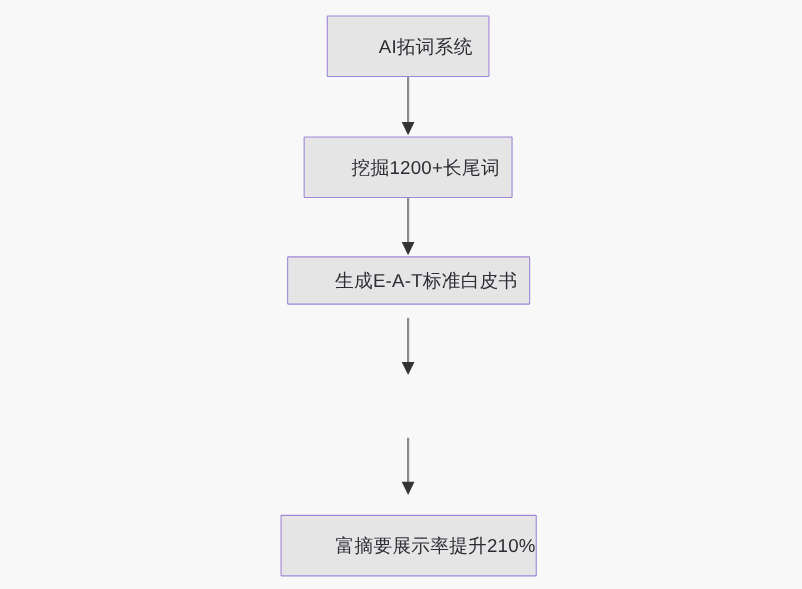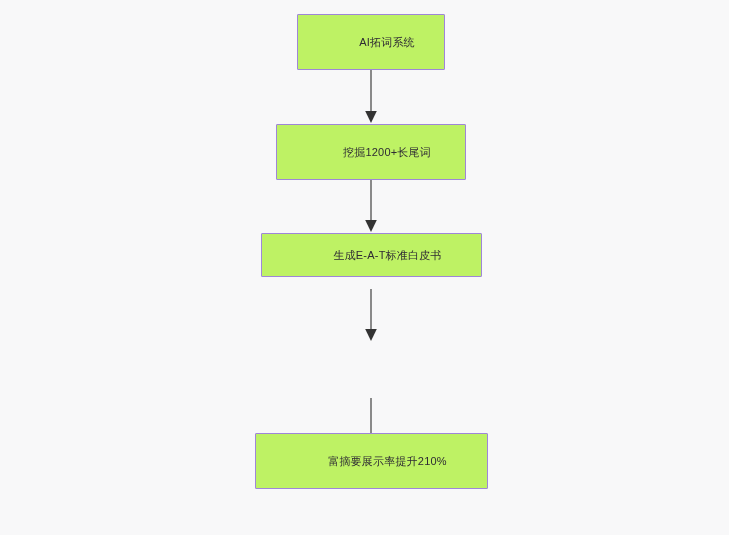--- a/index.html
+++ b/index.html
@@ -15,28 +15,28 @@
   }
   #flowchart-canvas {
     position: relative;
     width: 729px;
     height: 535px;
     background: #f8f8f9;
   }
   .node {
     position: absolute;
     box-sizing: border-box;
-    background: #bef264;
+    background: #e5e5e5;
     border: 1.4px solid #9f86d8;
     border-radius: 1px;
     display: flex;
     align-items: center;
     justify-content: center;
     color: #2e2b33;
-    font-size: 11px;
+    font-size: 17px;
     line-height: 1;
     letter-spacing: 0.2px;
     white-space: nowrap;
     padding-left: 32px;
   }
   .node-label {
     display: block;
     text-align: center;
     color: #2e2b33;
   }
@@ -88,17 +88,17 @@
 
   <div class="node" id="node-2" style="left:276px; top:124px; width:190px; height:56px;justify-content:center;">
     <span class="node-label">挖掘1200+长尾词</span>
   </div>
 
   <div class="node" id="node-3" style="left:261px; top:233px; width:221px; height:44px;">
     <span class="node-label">生成E-A-T标准白皮书</span>
   </div>
 
 
-  <div class="node" id="node-5" style="left:255px; top:433px; width:233px; height:56px;">
+  <div class="node" id="node-5" style="left:255px; top:468px; width:233px; height:56px;justify-content:flex-end;">
     <span class="node-label">富摘要展示率提升210%</span>
   </div>
 
 </div>
 
 </body></html>

